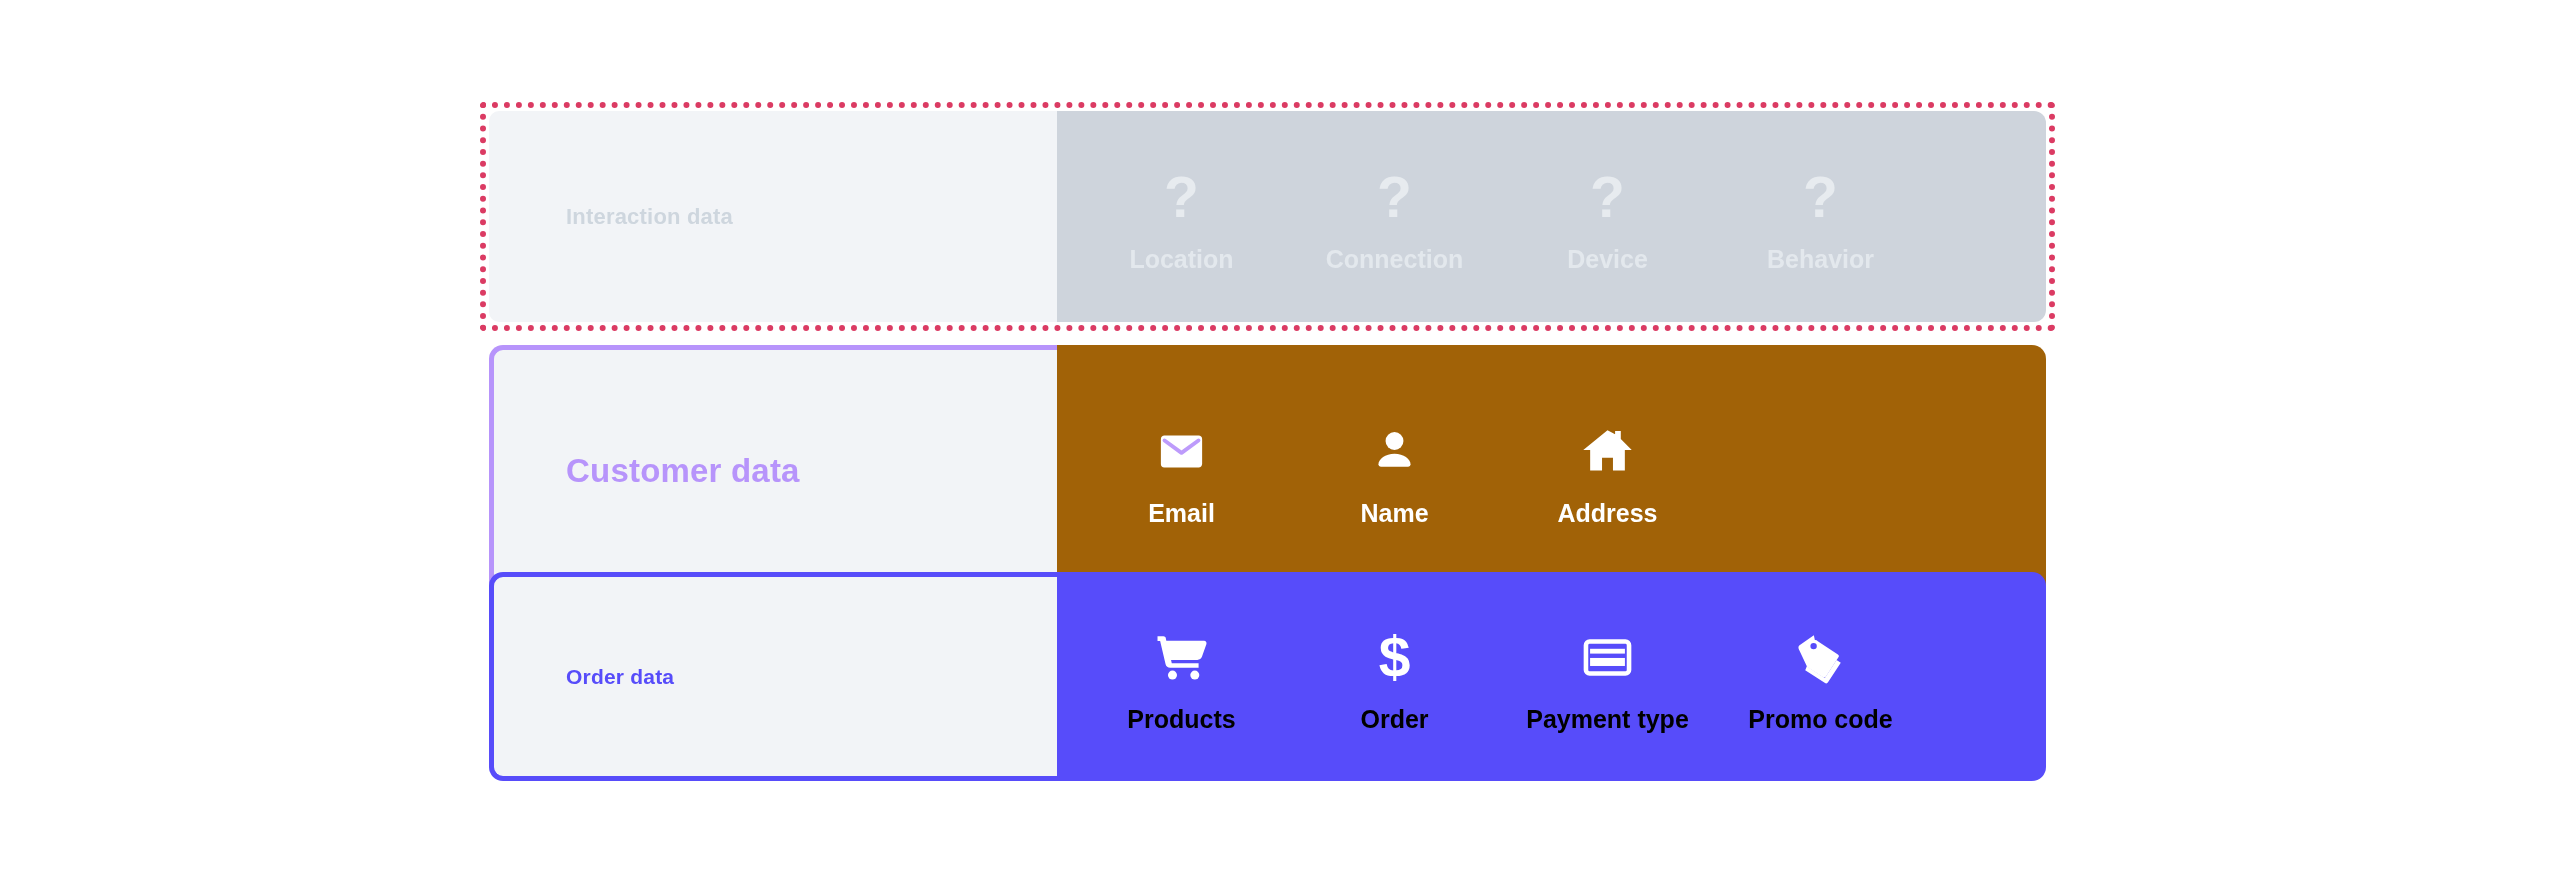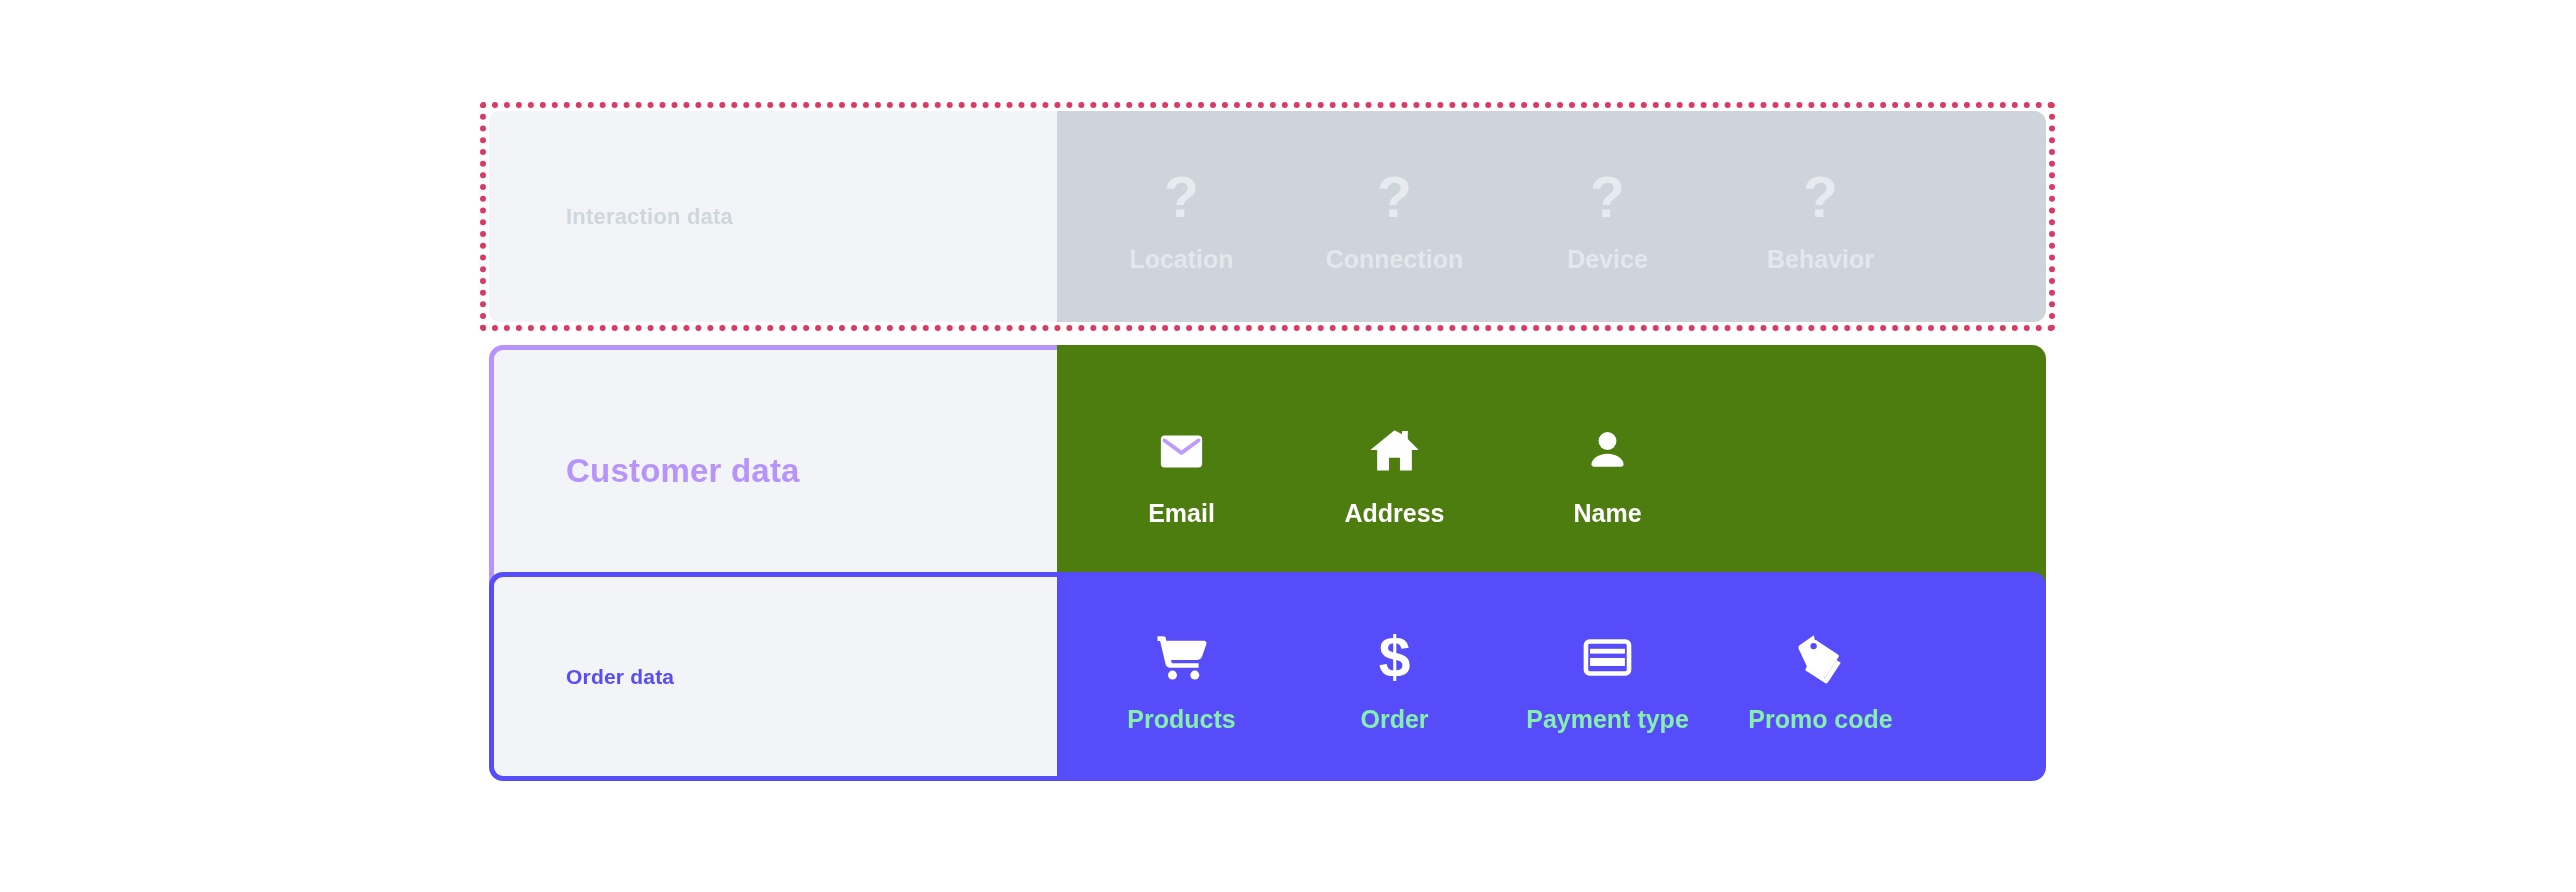--- a/index.html
+++ b/index.html
@@ -124,21 +124,21 @@
     border: 5px solid #b794fb;
     border-right: none;
     border-radius: 14px 0 0 14px;
   }
   #row-customer .label-text {
     margin-left: 72px;
     font-size: 33px;
     color: #b794fb;
   }
   #row-customer .icon-strip {
-    background: #4d7c0f;
+    background: #a16207;
     border-radius: 0 14px 14px 0;
     padding-left: 18px;
   }
   #row-customer .cell-label { color: #ffffff; }
 
   
   #row-order {
     left: 489px;
     top: 572px;
     width: 1557px;
@@ -153,21 +153,21 @@
   #row-order .label-text {
     margin-left: 72px;
     font-size: 21px;
     color: #574cfa;
   }
   #row-order .icon-strip {
     background: #574cfa;
     border-radius: 0 14px 14px 0;
     padding-left: 18px;
   }
-  #row-order .cell-label { color: #86efac; }
+  #row-order .cell-label { color: #000000; }
 
   svg { display: block; }
 </style>
 </head>
 <body>
 
 <div class="stage">
 
   <div class="row" id="row-interaction">
     <div class="dotted-frame"></div>
@@ -222,35 +222,35 @@
           <svg width="55" height="55" viewBox="0 0 24 24">
             <path fill="#ffffff" d="M3 6.5C3 5.67 3.67 5 4.5 5h15c.83 0 1.5.67 1.5 1.5v11c0 .83-.67 1.5-1.5 1.5h-15A1.5 1.5 0 0 1 3 17.5v-11Z"></path>
             <path fill="none" stroke="#bd9bfb" stroke-width="1.7" stroke-linecap="round" stroke-linejoin="round" d="M4.6 7.2 12 12.6l7.4-5.4"></path>
           </svg>
         </div>
         <span class="cell-label">Email</span>
       </div>
 
       <div class="cell">
         <div class="cell-icon">
-          <svg width="57" height="57" viewBox="0 0 24 24">
-            <path fill="#ffffff" d="M12 3 1.8 11.4h2.9V20h5V14.6h4.6V20h5v-8.6h2.9L17.6 6.7V3.4h-2.4v1.3L12 3Z"></path>
-          </svg>
-        </div>
-        <span class="cell-label">Address</span>
-      </div>
-
-      <div class="cell">
-        <div class="cell-icon">
           <svg width="55" height="55" viewBox="0 0 24 24">
             <circle cx="12" cy="7.4" r="3.9" fill="#ffffff"></circle>
             <path fill="#ffffff" d="M12 13c-4 0-7 2.3-7 4.6 0 .6.5 1.1 1.1 1.1h11.8c.6 0 1.1-.5 1.1-1.1C19 15.3 16 13 12 13Z"></path>
           </svg>
         </div>
         <span class="cell-label">Name</span>
+      </div>
+
+      <div class="cell">
+        <div class="cell-icon">
+          <svg width="57" height="57" viewBox="0 0 24 24">
+            <path fill="#ffffff" d="M12 3 1.8 11.4h2.9V20h5V14.6h4.6V20h5v-8.6h2.9L17.6 6.7V3.4h-2.4v1.3L12 3Z"></path>
+          </svg>
+        </div>
+        <span class="cell-label">Address</span>
       </div>
 
 
     </div>
   </div>
 
   <div class="row" id="row-order">
 
     <div class="label-panel">
       <span class="label-text">Order data</span>

